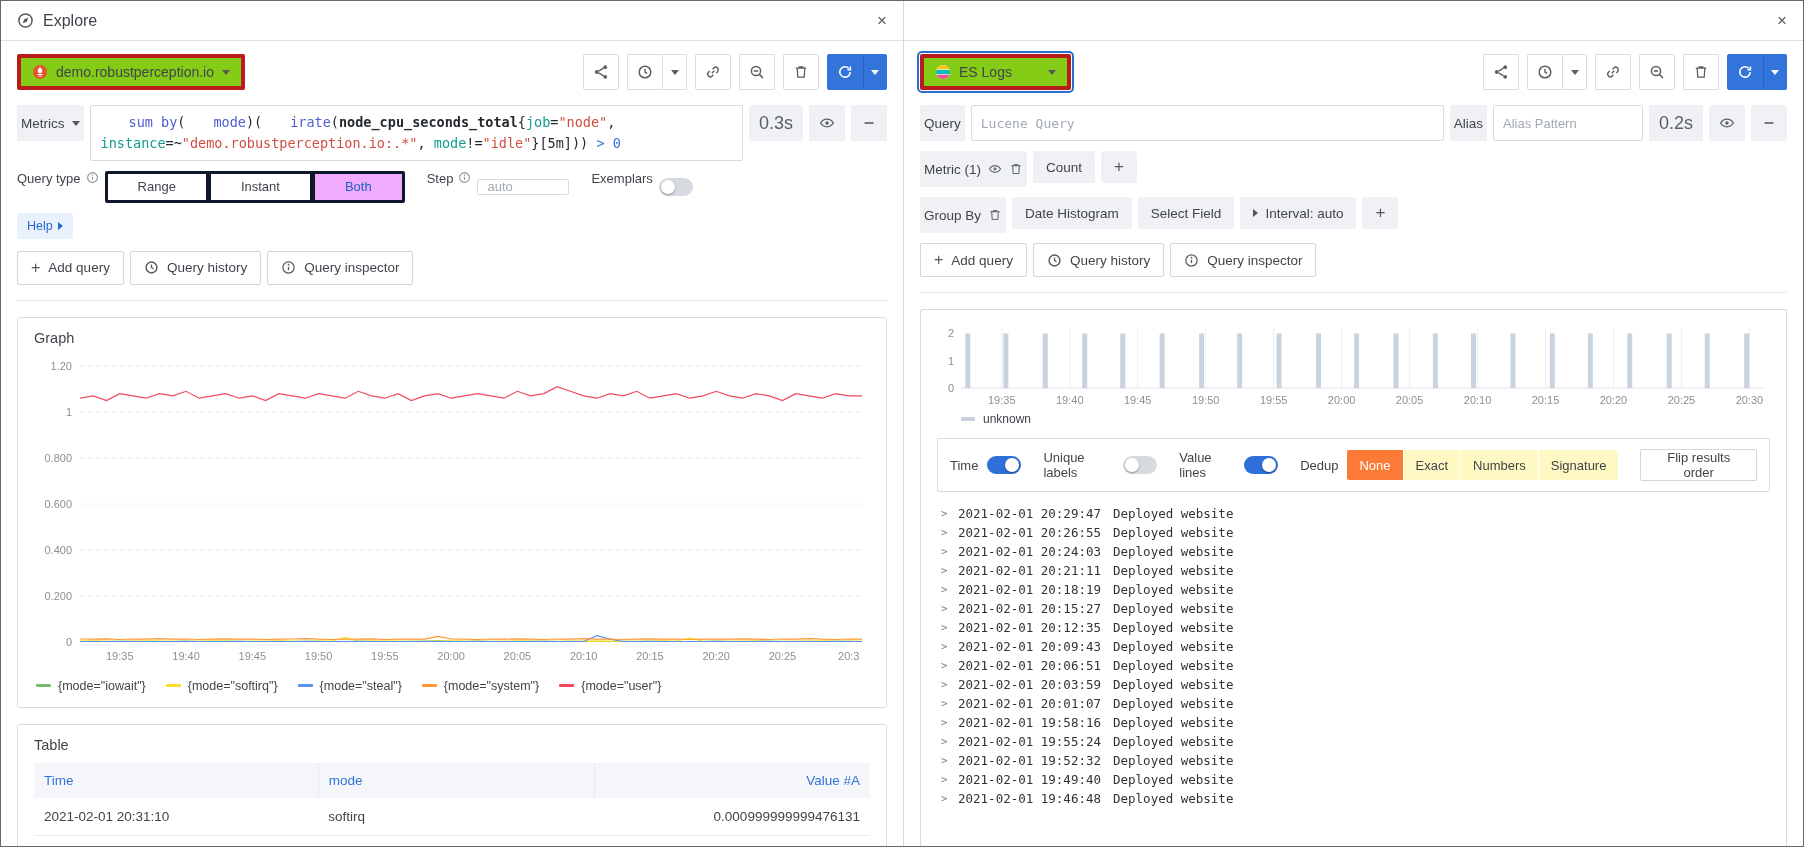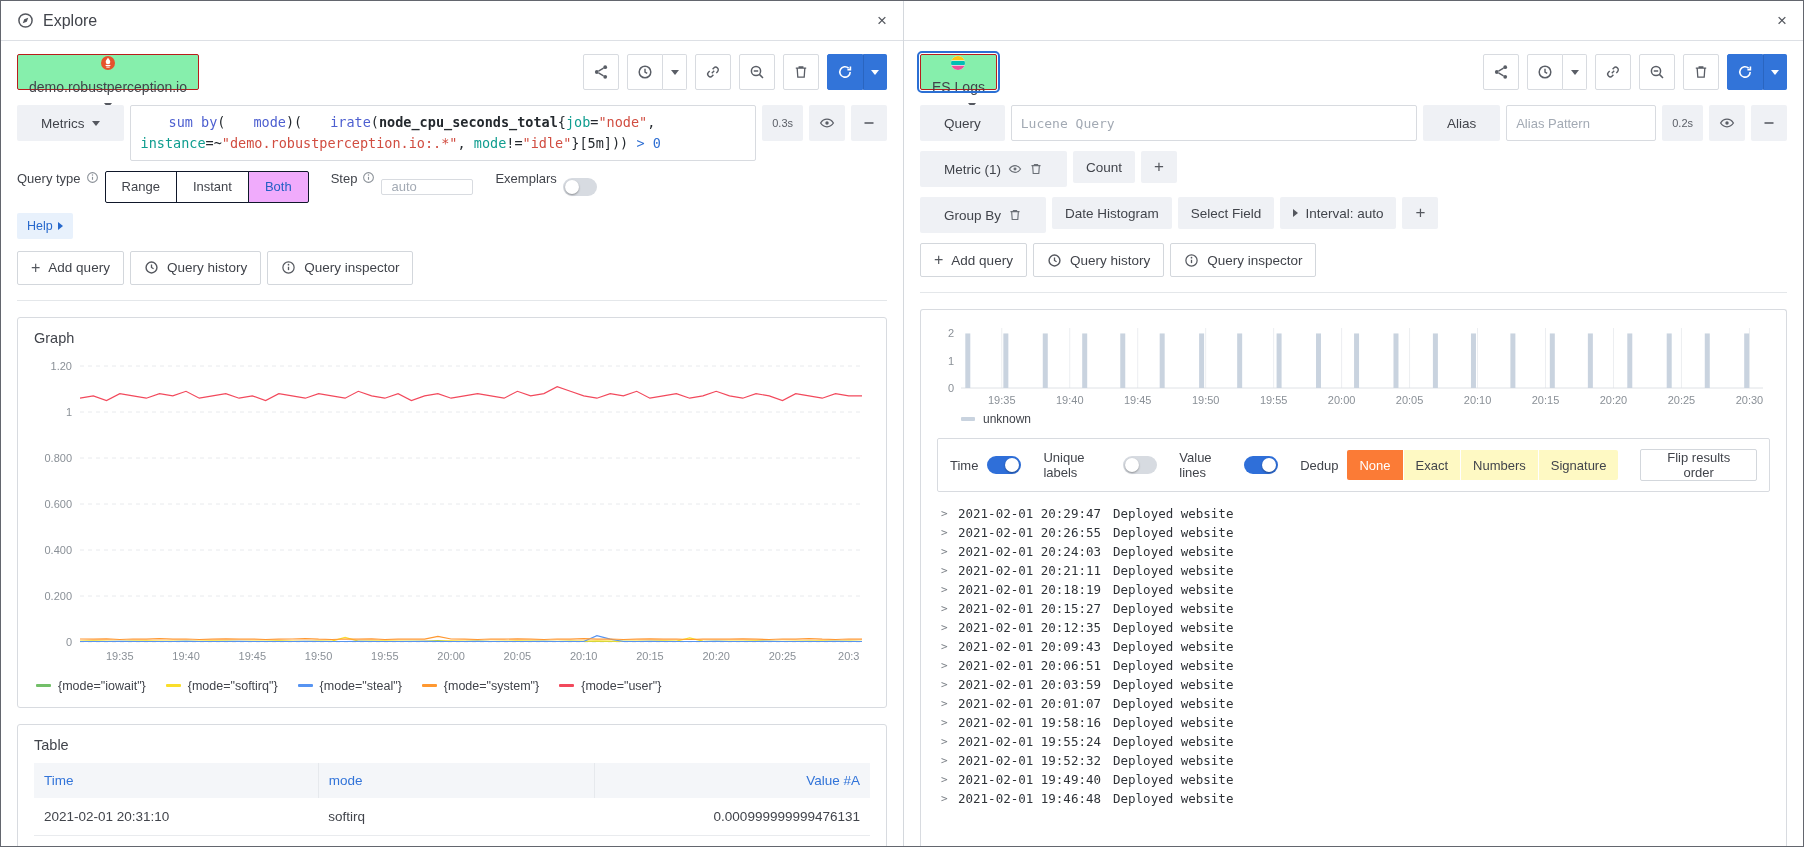--- a/index.html
+++ b/index.html
@@ -7,56 +7,56 @@
   .window { width:1804px; height:847px; border:1px solid #63666e; display:flex; overflow:hidden; background:#fff; }
   .pane { display:flex; flex-direction:column; overflow:hidden; }
   .pane-left { width:902px; flex:none; }
   .pane-right { flex:1; border-left:1px solid #d4d8dd; }
   .pane-header { height:40px; flex:none; display:flex; align-items:center; padding:0 16px; border-bottom:1px solid #dde0e5; }
   .pane-title { font-size:16px; font-weight:500; margin-left:9px; }
   .close-btn { margin-left:auto; background:none; border:none; font-size:17px; color:#55585f; cursor:pointer; line-height:1; }
   .pane-body { padding:13px 16px 0; display:flex; flex-direction:column; flex:1; overflow:hidden; }
 
   .toolbar { display:flex; align-items:center; justify-content:space-between; margin-bottom:15px; flex:none; }
-  .ds-picker { display:flex; align-items:center; gap:8px; height:36px; padding:0 11px; border:1px solid #b91c1c; border-radius:2px; background:#86efac; font-size:14px; color:#41444b; cursor:pointer;flex-direction:column; }
+  .ds-picker { display:flex; align-items:center; gap:8px; height:36px; padding:0 11px; border:4px solid #b91c1c; border-radius:2px; background:#84cc16; font-size:14px; color:#41444b; cursor:pointer; }
   .ds-picker.focused { outline:2px solid #2b6fd4; outline-offset:1px; }
   .toolbar-actions { display:flex; gap:8px; align-items:center; }
   .icon-btn { width:36px; height:36px; display:flex; align-items:center; justify-content:center; border:1px solid #d8dbe0; background:#fff; border-radius:2px; color:#5a5e66; cursor:pointer; }
   .btn-group { display:flex; }
   .btn-group .icon-btn:first-child { border-radius:2px 0 0 2px; }
   .btn-group .icon-btn + .icon-btn { border-left:none; border-radius:0 2px 2px 0; width:24px; }
   .icon-btn.blue { background:#3274d9; border-color:#3274d9; color:#fff; }
   .btn-group .icon-btn.blue + .icon-btn.blue { border-left:1px solid #2a65c0; }
   .caret-down { width:0; height:0; border-left:4px solid transparent; border-right:4px solid transparent; border-top:5px solid currentColor; display:inline-block; }
   .caret-right { width:0; height:0; border-top:4px solid transparent; border-bottom:4px solid transparent; border-left:5px solid currentColor; display:inline-block; }
 
   .query-editor { border-bottom:1px solid #e4e7ea; padding-bottom:15px; margin-bottom:16px; flex:none; }
   .qrow { display:flex; align-items:flex-start; gap:6px; margin-bottom:10px; }
   .qrow.center { align-items:center; }
   .qrow:last-child { margin-bottom:0; }
-  .label-box { display:flex; align-items:center; gap:7px; height:36px; padding:0 24px; background:#eff1f5; border:none; border-radius:2px; font-weight:500; color:#41444b; font-size:13.5px; flex:none; cursor:default; }
+  .label-box { display:flex; align-items:center; gap:7px; height:36px; padding:0 4px; background:#eff1f5; border:none; border-radius:2px; font-weight:500; color:#41444b; font-size:13.5px; flex:none; cursor:default; }
   .label-box.clickable { cursor:pointer; }
   .seg-box { display:flex; align-items:center; gap:7px; height:32px; padding:0 13px; background:#eff1f5; border:none; border-radius:2px; color:#41444b; font-size:13.5px; flex:none; cursor:pointer; }
   .seg-box.plusbox { width:36px; justify-content:center; font-size:17px; color:#55585f; padding:0; }
   .mini-icon { color:#6b7077; display:inline-flex; cursor:pointer; }
   .code-field { flex:1; border:1px solid #d8dbe0; border-radius:2px; background:#fff; padding:6px 10px; font-family:"DejaVu Sans Mono",monospace; font-size:13.5px; line-height:1.55; min-height:36px; cursor:text; }
   .tok-kw { color:#4d5fd0;margin-left:28px; }
   .tok-metric { color:#24292e; font-weight:bold; }
   .tok-label { color:#0f9d8f; }
   .tok-str { color:#d14d41; }
   .tok-pl { color:#24292e; }
   .tok-op { color:#2f6fd3; }
   .tok-dur { color:#24292e; }
-  .stat-box { height:36px; display:flex; align-items:center; padding:0 10px; background:#eff1f5; border-radius:2px; font-size:11px; color:#5a5e66; flex:none; }
+  .stat-box { height:36px; display:flex; align-items:center; padding:0 10px; background:#eff1f5; border-radius:2px; font-size:18px; color:#5a5e66; flex:none; }
   .icon-box { width:36px; height:36px; flex:none; background:#eff1f5; border:none; border-radius:2px; display:flex; align-items:center; justify-content:center; color:#5a5e66; cursor:pointer; }
 
   .opt-label { display:flex; align-items:flex-start; gap:5px; font-size:13px; color:#41444b; font-weight:500; height:32px; flex:none; }
   .gap-l { margin-left:16px; }
   .radio-group { display:flex; }
-  .radio-btn { height:32px; padding:0 16px; border:1px solid #0f172a; background:#fff; color:#41444b; font-size:13px; margin-left:-1px; cursor:pointer; }
+  .radio-btn { height:32px; padding:0 30px; border:3px solid #0f172a; background:#fff; color:#41444b; font-size:13px; margin-left:-1px; cursor:pointer; }
   .radio-btn:first-child { border-radius:2px 0 0 2px; margin-left:0; }
   .radio-btn:last-child { border-radius:0 2px 2px 0; }
   .radio-btn.active { background:#f0abfc; color:#2360c4; }
   .step-input { width:92px; height:16px; border:1px solid #d8dbe0; border-radius:2px; padding:0 9px; font-size:13px; color:#41444b; }
   input::placeholder { color:#a3aab4; }
   .switch { width:34px; height:18px; border-radius:9px; background:#d7dbe1; position:relative; display:inline-block; cursor:pointer; flex:none; }
   .switch .knob { position:absolute; top:2px; left:2px; width:14px; height:14px; border-radius:50%; background:#fff; box-shadow:0 1px 2px rgba(0,0,0,.35); }
   .switch.on { background:#2f6fd9; }
   .switch.on .knob { left:auto; right:2px; }
 

